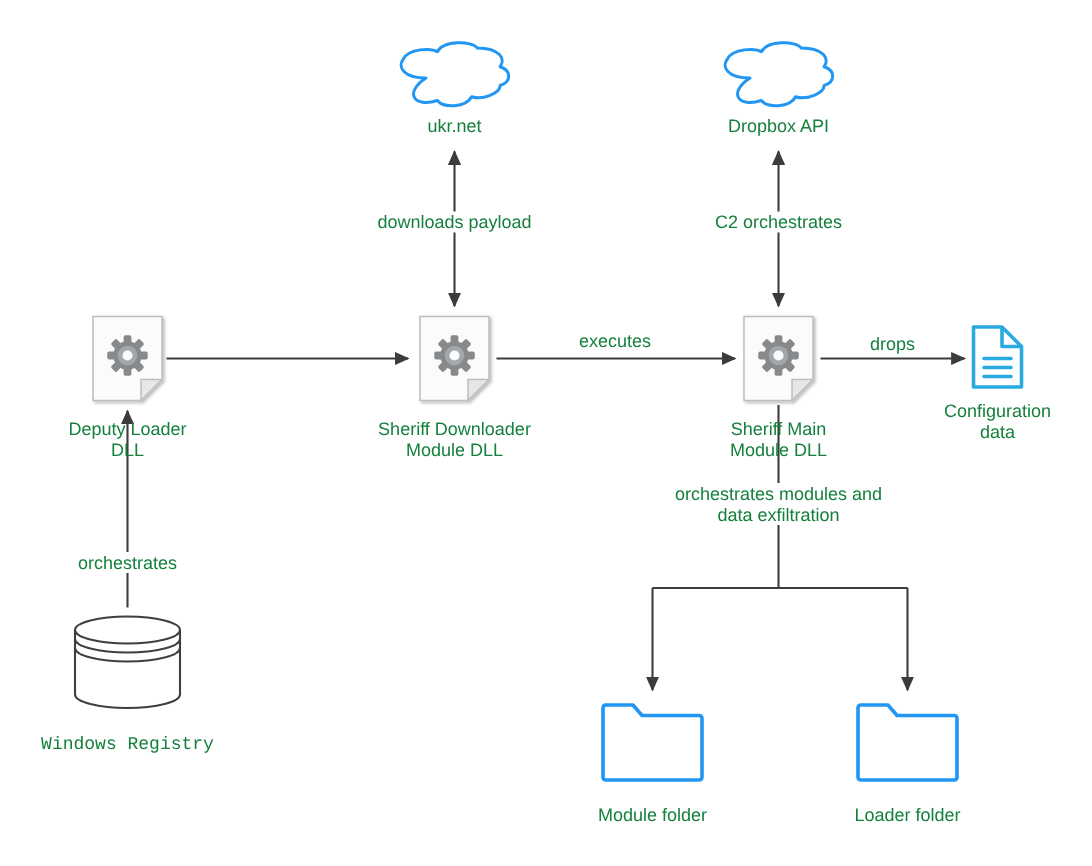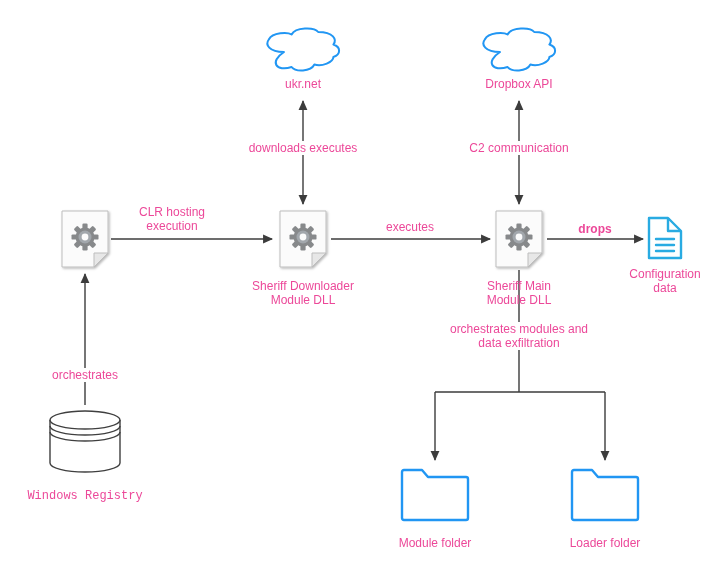--- a/index.html
+++ b/index.html
@@ -6,21 +6,21 @@
   html,body { background:#ffffff; }
   body { font-family:"Liberation Sans", sans-serif; }
   .canvas { position:relative; width:728px; height:577px; background:#ffffff; overflow:hidden; }
   .canvas > svg { position:absolute; left:0; top:0; }
   .label {
     position:absolute;
     transform:translateX(-50%);
     font-size:12px;
     line-height:1.18;
     text-align:center;
-    color:#ec4899;
+    color:#15803d;
     white-space:nowrap;
   }
   .wrap { white-space:normal; }
   .bg { background:#ffffff; padding:0 3px; }
 </style>
 </head>
 <body>
 
 <div class="canvas">
 
@@ -90,28 +90,28 @@
       <path d="M1,16 A35,9 0 0 0 71,16" fill="none" stroke="#3f3f3f" stroke-width="1.4"></path>
       <path d="M1,22 A35,9 0 0 0 71,22" fill="none" stroke="#3f3f3f" stroke-width="1.4"></path>
     </g>
 
     <use href="#folder" x="400" y="468"></use>
     <use href="#folder" x="570" y="468"></use>
   </svg>
 
   <div class="label" style="left:303px; top:77px;">ukr.net</div>
   <div class="label" style="left:519px; top:77px;">Dropbox API</div>
+  <div class="label wrap" style="left:85px; top:279px; width:95px;">Deputy Loader DLL</div>
   <div class="label wrap" style="left:519px; top:279px; width:85px;">Sheriff Main Module DLL</div>
   <div class="label wrap" style="left:303px; top:279px; width:125px;">Sheriff Downloader Module DLL</div>
   <div class="label wrap" style="left:665px; top:267px; width:95px;">Configuration data</div>
   <div class="label" style="left:85px; top:489px;font-family:Liberation Mono, monospace;">Windows Registry</div>
   <div class="label" style="left:435px; top:536px;">Module folder</div>
   <div class="label" style="left:605px; top:536px;">Loader folder</div>
 
-  <div class="label wrap" style="left:172px; top:205px; width:82px;">CLR hosting execution</div>
-  <div class="label bg" style="left:303px; top:141px;">downloads executes</div>
-  <div class="label bg" style="left:519px; top:141px;">C2 communication</div>
+  <div class="label bg" style="left:303px; top:141px;">downloads payload</div>
+  <div class="label bg" style="left:519px; top:141px;">C2 orchestrates</div>
   <div class="label" style="left:410px; top:220px;">executes</div>
-  <div class="label" style="left:595px; top:222px;font-weight:bold;">drops</div>
+  <div class="label" style="left:595px; top:222px;">drops</div>
   <div class="label bg" style="left:85px; top:368px;">orchestrates</div>
   <div class="label wrap bg" style="left:519px; top:322px; width:165px;">orchestrates modules and data exfiltration</div>
 
 </div>
 
 </body></html>

